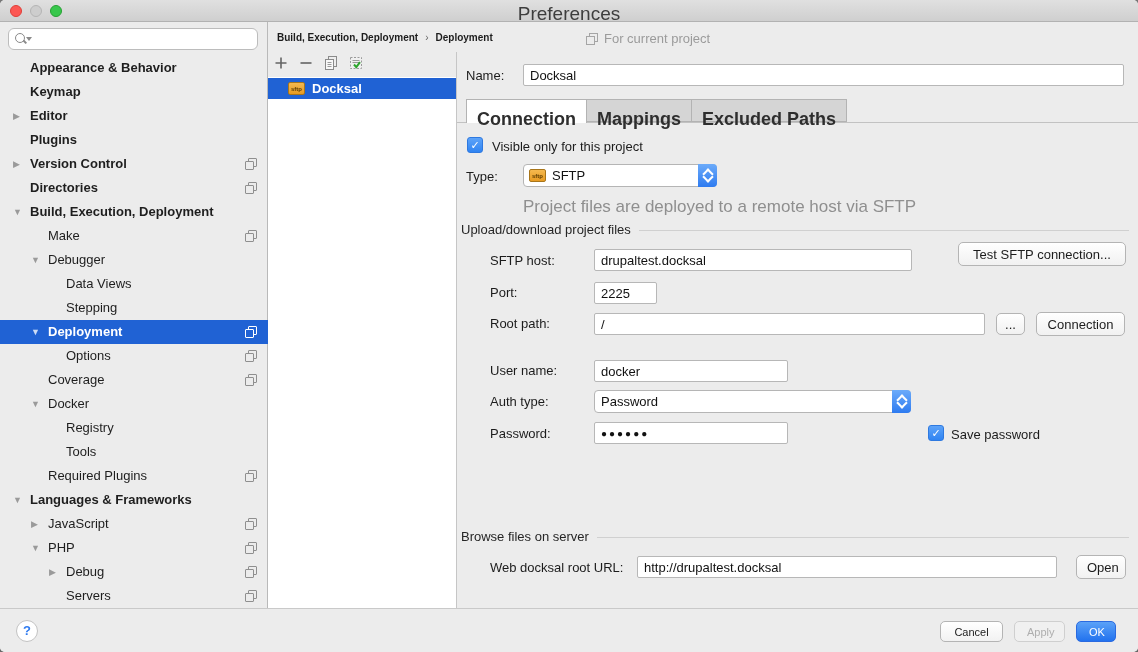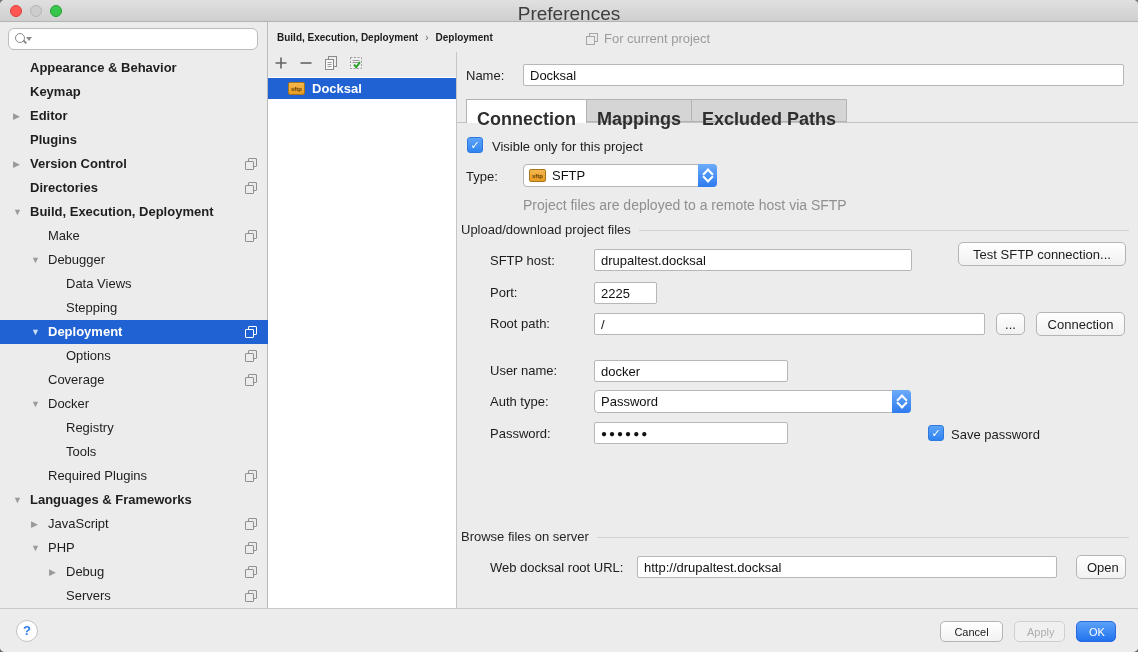--- a/index.html
+++ b/index.html
@@ -78,21 +78,21 @@
   .server-row .lbl { font-size: 13px; font-weight: bold; margin-left: 7px; }
   .sftp-badge { width: 17px; height: 13px; margin-left: 20px; border-radius: 2px;
                 background: linear-gradient(#f5b94f, #e79b22); border: 1px solid #a8751a;
                 display: flex; align-items: center; justify-content: center; flex: 0 0 17px; }
   .sftp-badge span { font-size: 6px; font-weight: bold; color: #5d3c00; letter-spacing: 0; }
   .vline { position: absolute; left: 188px; top: 30px; width: 1px; height: 556px; background: #c6c6c6; }
 
   
   .form { position: absolute; left: 189px; top: 0; right: 0; height: 586px; }
   .flabel { position: absolute; font-size: 13px; color: #1c1c1c; white-space: nowrap; }
-  .hint { position: absolute; font-size: 14px; color: #8f8f8f; white-space: nowrap; }
+  .hint { position: absolute; font-size: 17px; color: #8f8f8f; white-space: nowrap; }
   input.field { position: absolute; height: 22px; background: #fff; border: 1px solid #b7b7b7;
                 border-radius: 2px; font-size: 13px; font-family: inherit; padding: 0 6px; color: #111; }
   input.field.pwd { font-size: 10px; letter-spacing: 2px; font-weight: bold; }
 
   .tabstrip { position: absolute; left: 9px; top: 77px; display: flex; z-index: 2; }
   .tab { height: 23px; line-height: 22px; padding: 8px 10px; font-size: 18px; color: #2e2e2e;
          background: #d5d5d5; border: 1px solid #b3b3b3; border-left: none; font-weight: bold; }
   .tab:first-child { border-left: 1px solid #b3b3b3; }
   .tab.active { background: #fff; height: 24px; border-bottom: none; }
   .content-line { position: absolute; left: 0; top: 100px; right: 0; height: 1px; background: #c2c2c2; }

